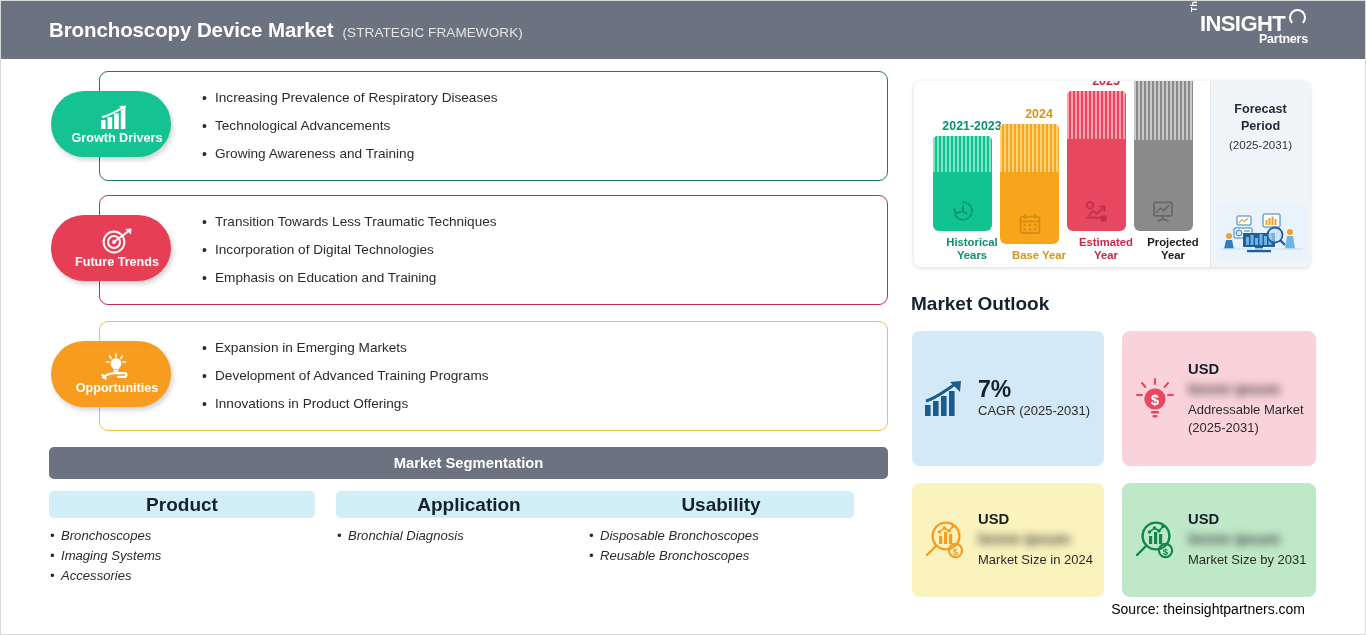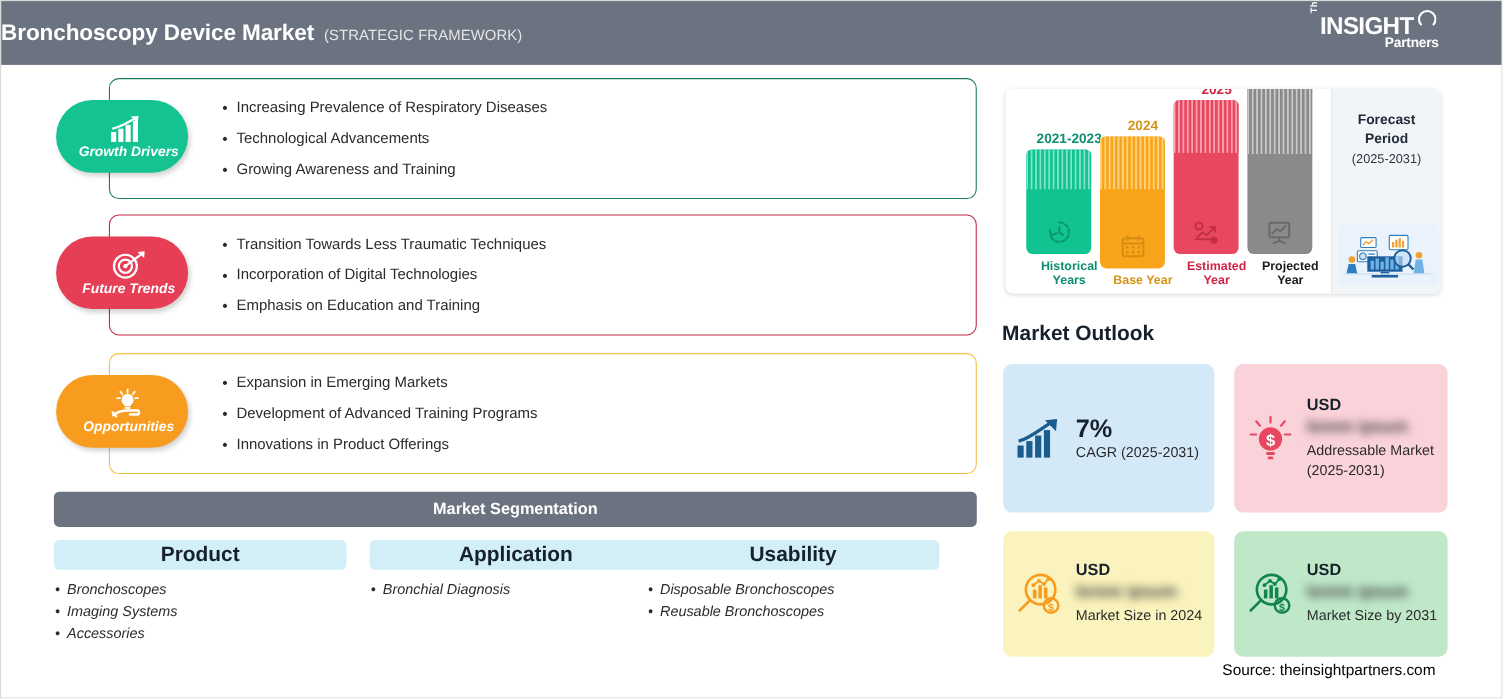--- a/index.html
+++ b/index.html
@@ -18,20 +18,21 @@
   }
 
   
   #header {
     position: absolute; left: 0; top: 0;
     width: 1366px; height: 58px;
     background: #6b7280;
     display: flex; align-items: center;
   }
   #header-title-wrap {
+    margin-left: 48px;
     display: flex; align-items: baseline; gap: 9px;
   }
   #header-title {
     color: #ffffff;
     font-size: 20.5px; font-weight: bold;
     letter-spacing: -0.1px;
   }
   #header-subtitle {
     color: #e5e5e5;
     font-size: 13.5px; font-weight: normal;
@@ -78,21 +79,20 @@
 
   .driver-badge {
     position: absolute; left: -48px; top: 20px;
     width: 120px; height: 66px;
     border-radius: 33px;
     background: #14c391;
     box-shadow: 2px 3px 5px rgba(0,0,0,0.18);
     display: flex; flex-direction: column;
     align-items: center; justify-content: center;
     gap: 1px;
-    font-style: italic;
   }
   .driver-row.r2 .driver-badge { background: #e53e55; }
   .driver-row.r3 .driver-badge { background: #f79c1e; }
   .driver-badge .b-icon {
     height: 26px; display: flex; align-items: flex-end;
     padding-left: 12px;
   }
   .driver-badge .b-label {
     color: #ffffff; font-size: 12.6px; font-weight: bold;
     padding-left: 12px; white-space: nowrap;

